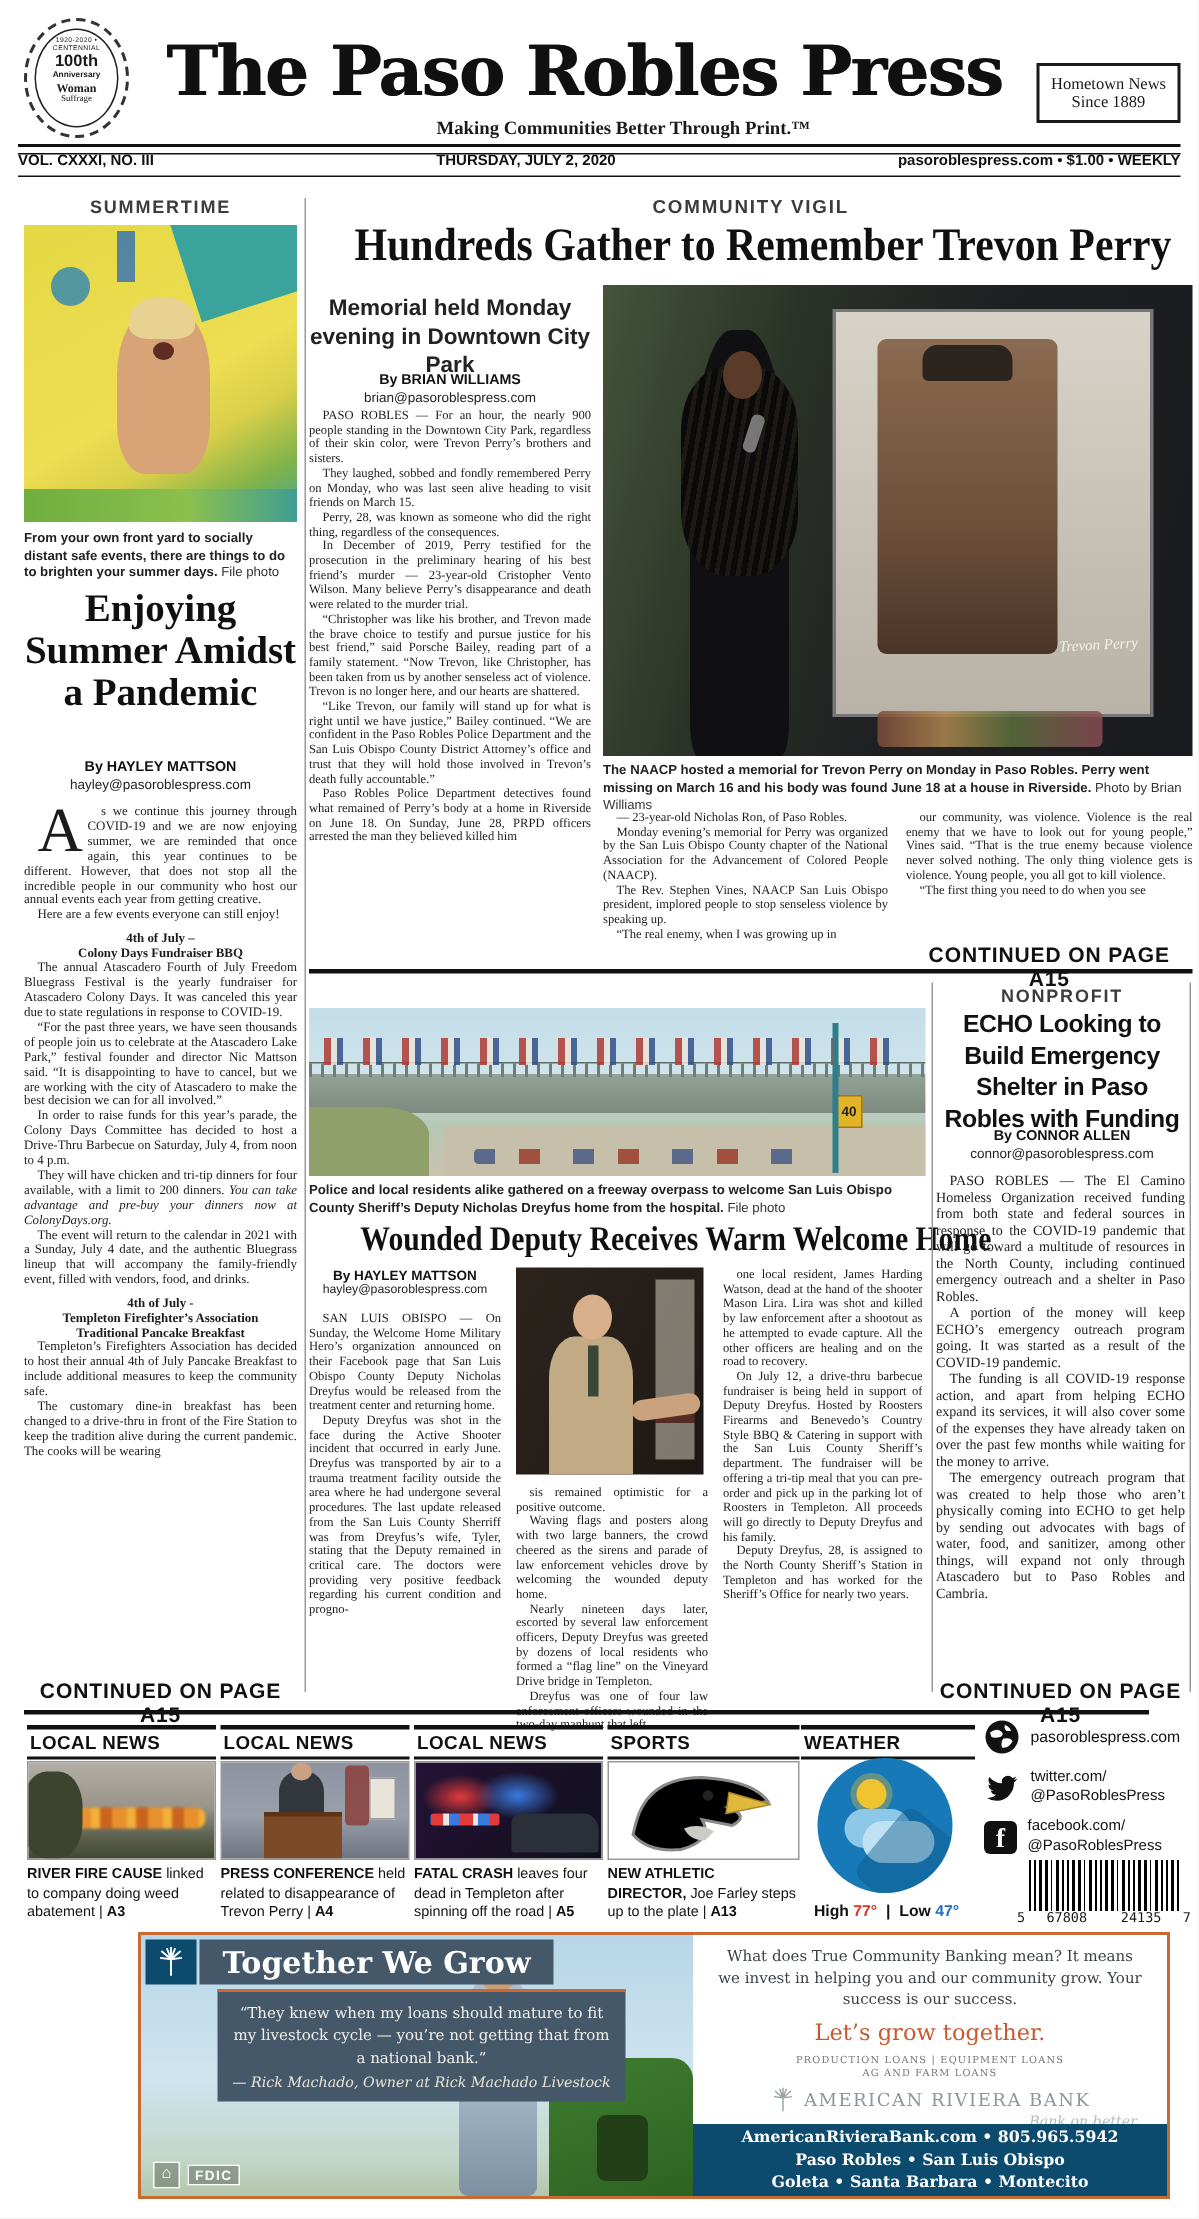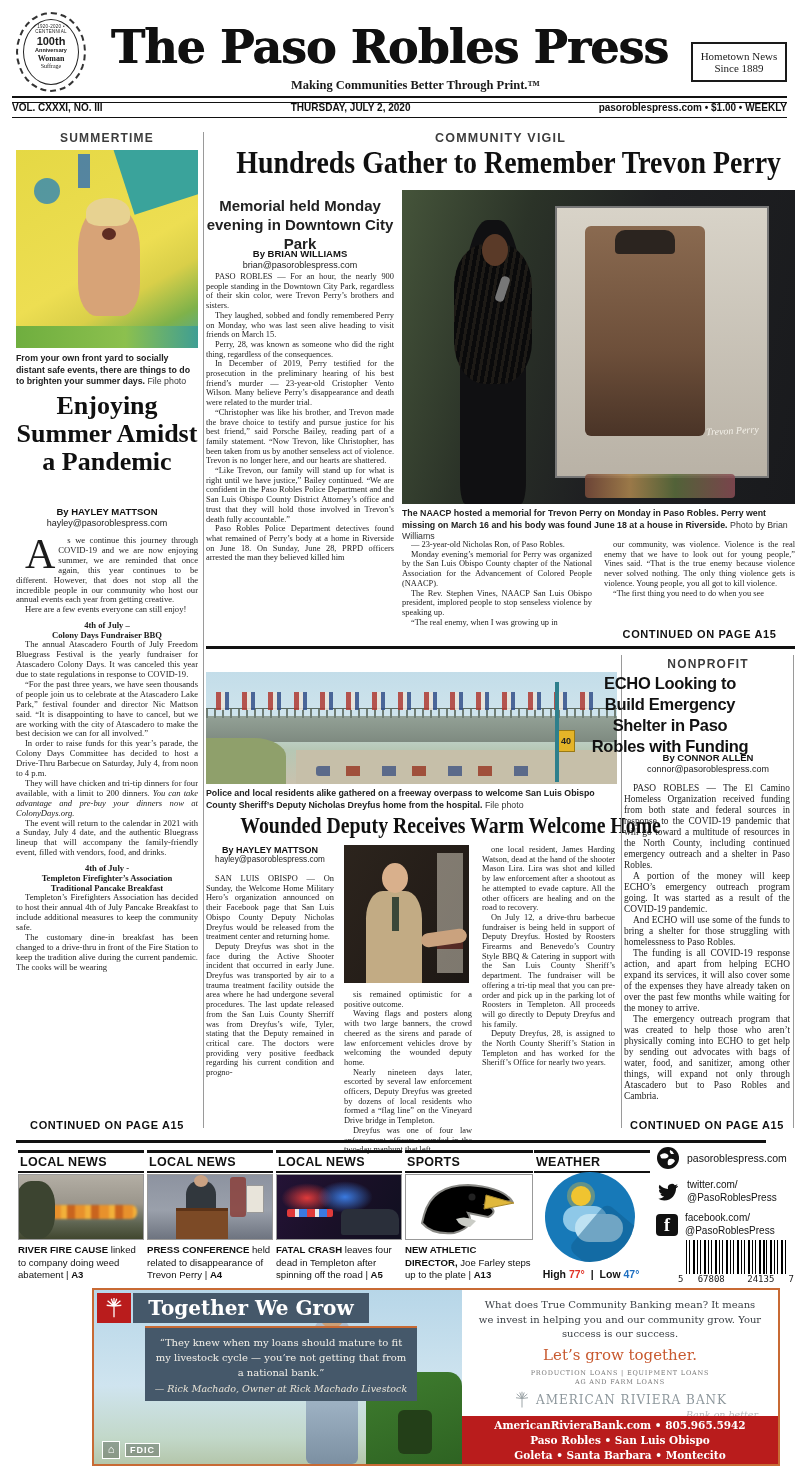--- a/index.html
+++ b/index.html
@@ -15,36 +15,36 @@
            line-height:1.32;color:#222;text-align:left;}
   .credit{font-weight:400;color:#333;}
   .byline{font-family:"Liberation Sans",sans-serif;font-weight:700;font-size:9.5px;text-align:center;color:#111;}
   .bymail{font-family:"Liberation Sans",sans-serif;font-size:9px;text-align:center;color:#222;}
   .hl{font-family:"Liberation Serif",serif;font-weight:700;color:#101010;}
   .body-text{font-family:"Liberation Serif",serif;font-size:8.4px;line-height:9.7px;
              text-align:justify;color:#1c1c1c;overflow:hidden;}
   .body-text p{margin:0;text-indent:9px;}
   .subhead{text-align:center;font-weight:700;text-indent:0 !important;margin-top:5px !important;line-height:10px;}
   .subline{display:block;}
-  .continued{font-family:"Liberation Sans",sans-serif;font-weight:700;font-size:11px;
+  .continued{font-family:"Liberation Sans",sans-serif;font-weight:700;font-size:14px;
              letter-spacing:.6px;text-align:center;color:#111;}
   .vrule{position:absolute;width:1px;background:#9a9a9a;}
   .photo{position:absolute;overflow:hidden;}
   .dropcap{float:left;font-size:42px;line-height:33px;padding:2px 3px 0 0;font-weight:400;}
   .ital{font-style:italic;}
   
   .sec-head{position:absolute;border-top:3.5px solid #111;border-bottom:2px solid #111;
             font-family:"Liberation Sans",sans-serif;font-weight:700;font-size:12.5px;
             letter-spacing:.3px;padding:2px 0 2px 2px;color:#111;}
   .teaser{position:absolute;font-family:"Liberation Sans",sans-serif;font-size:9.6px;line-height:1.32;color:#111;}
   .teaser b{font-weight:700;}
   .simg{position:absolute;border:1px solid #999;overflow:hidden;}
   
   .ad-box{position:absolute;border:2px solid #c86a34;background:#fff;box-sizing:border-box;}
-  .ad-orange{background:#b91c1c;}
+  .ad-orange{background:#0c4a6e;}
   .ad-slate{background:#45586a;margin-left:48px;}
 </style>
 </head>
 <body>
 
 <div class="page">
 
   <div class="abs" style="left:0;top:0;width:799px;height:130px;">
     <div class="abs" style="left:16px;top:12px;width:70px;height:80px;border:2px dashed #333;border-radius:50%;box-sizing:border-box;">
       <div class="abs" style="left:5px;top:5px;right:5px;bottom:5px;border:1.5px solid #222;border-radius:50%;text-align:center;overflow:hidden;">
@@ -225,29 +225,28 @@
     <p class="p-noindent">one local resident, James Harding Watson, dead at the hand of the shooter Mason Lira. Lira was shot and killed by law enforcement after a shootout as he attempted to evade capture. All the other officers are healing and on the road to recovery.</p>
     <p>On July 12, a drive-thru barbecue fundraiser is being held in support of Deputy Dreyfus. Hosted by Roosters Firearms and Benevedo’s Country Style BBQ &amp; Catering in support with the San Luis County Sheriff’s department. The fundraiser will be offering a tri-tip meal that you can pre-order and pick up in the parking lot of Roosters in Templeton. All proceeds will go directly to Deputy Dreyfus and his family.</p>
     <p>Deputy Dreyfus, 28, is assigned to the North County Sheriff’s Station in Templeton and has worked for the Sheriff’s Office for nearly two years.</p>
   </div>
 
   <div class="vrule" style="left:621px;top:655px;height:473px;"></div>
   <div class="vrule" style="left:793px;top:655px;height:473px;"></div>
 
   <div class="abs kicker" style="left:628px;top:657px;width:160px;">NONPROFIT</div>
 
-  <div class="abs sans" style="left:588px;top:673px;width:164px;font-weight:700;font-size:16.5px;line-height:21px;text-align:center;letter-spacing:-.3px;color:#111;">ECHO Looking to Build Emergency Shelter in Paso Robles with Funding</div>
+  <div class="abs sans" style="left:626px;top:673px;width:164px;font-weight:700;font-size:16.5px;line-height:21px;text-align:center;letter-spacing:-.3px;color:#111;">ECHO Looking to Build Emergency Shelter in Paso Robles with Funding</div>
 
   <div class="abs byline" style="left:626px;top:752px;width:164px;">By CONNOR ALLEN</div>
   <div class="abs bymail" style="left:626px;top:764px;width:164px;">connor@pasoroblespress.com</div>
 
   <div class="abs body-text" style="left:624px;top:783px;width:166px;height:330px;font-size:9.4px;line-height:11px;">
     <p>PASO ROBLES — The El Camino Homeless Organization received funding from both state and federal sources in response to the COVID-19 pandemic that will go toward a multitude of resources in the North County, including continued emergency outreach and a shelter in Paso Robles.</p>
     <p>A portion of the money will keep ECHO’s emergency outreach program going. It was started as a result of the COVID-19 pandemic.</p>
-    <p>And ECHO will use some of the funds to bring a shelter for those struggling with homelessness to Paso Robles.</p>
     <p>The funding is all COVID-19 response action, and apart from helping ECHO expand its services, it will also cover some of the expenses they have already taken on over the past few months while waiting for the money to arrive.</p>
     <p>The emergency outreach program that was created to help those who aren’t physically coming into ECHO to get help by sending out advocates with bags of water, food, and sanitizer, among other things, will expand not only through Atascadero but to Paso Robles and Cambria.</p>
   </div>
 
   <div class="abs continued" style="left:624px;top:1119px;width:166px;">CONTINUED ON PAGE A15</div>
 
   <div class="abs" style="left:16px;top:1140px;width:750px;height:3px;background:#111;"></div>
 
   <div class="sec-head" style="left:18px;top:1150px;width:124px;">LOCAL NEWS</div>
   <div class="simg" style="left:18px;top:1174px;width:124px;height:64px;background:linear-gradient(180deg,#b3aea4 0%,#9b968c 45%,#5f6552 75%,#41472f 100%);">

